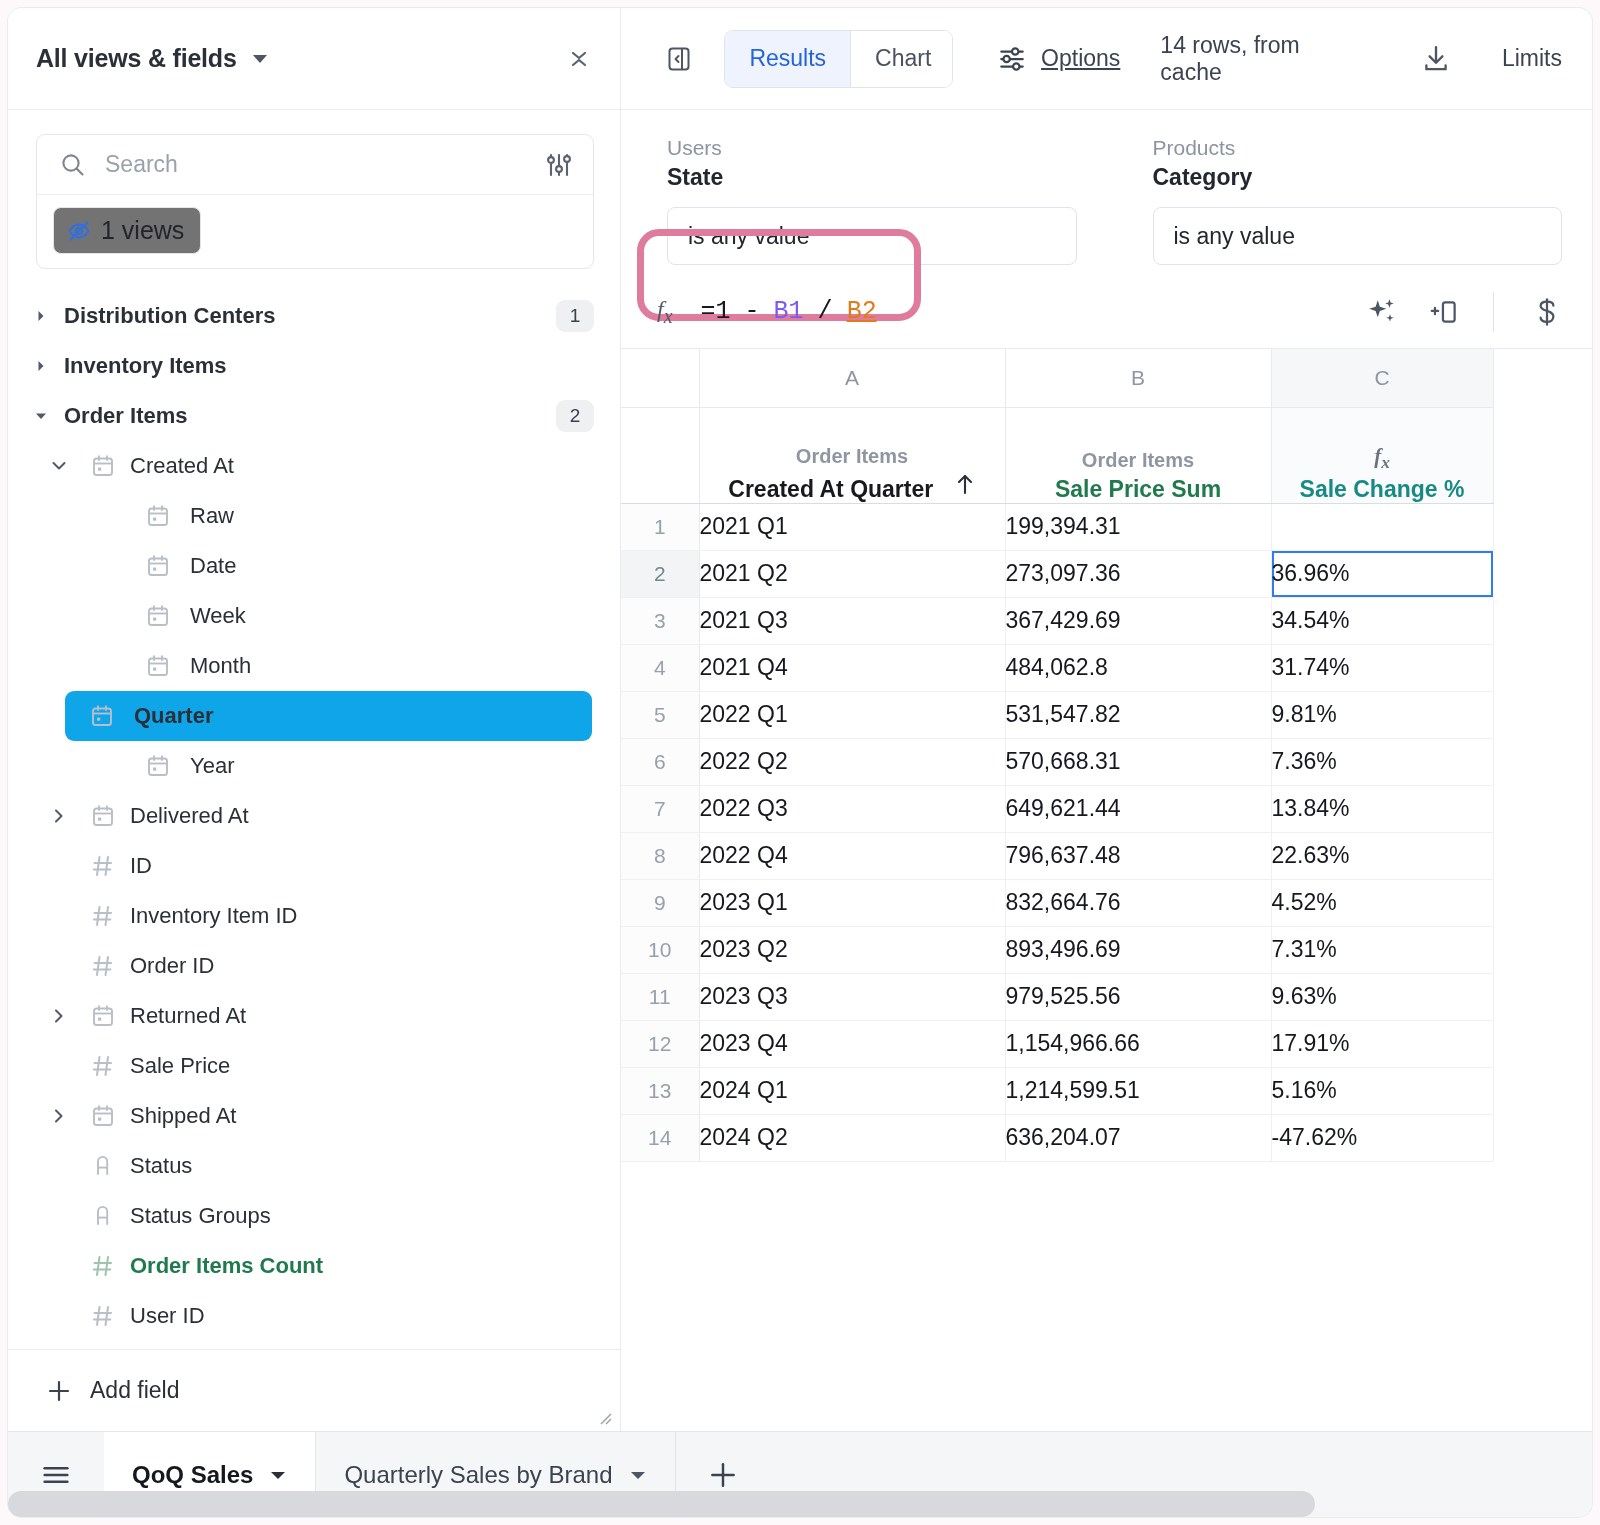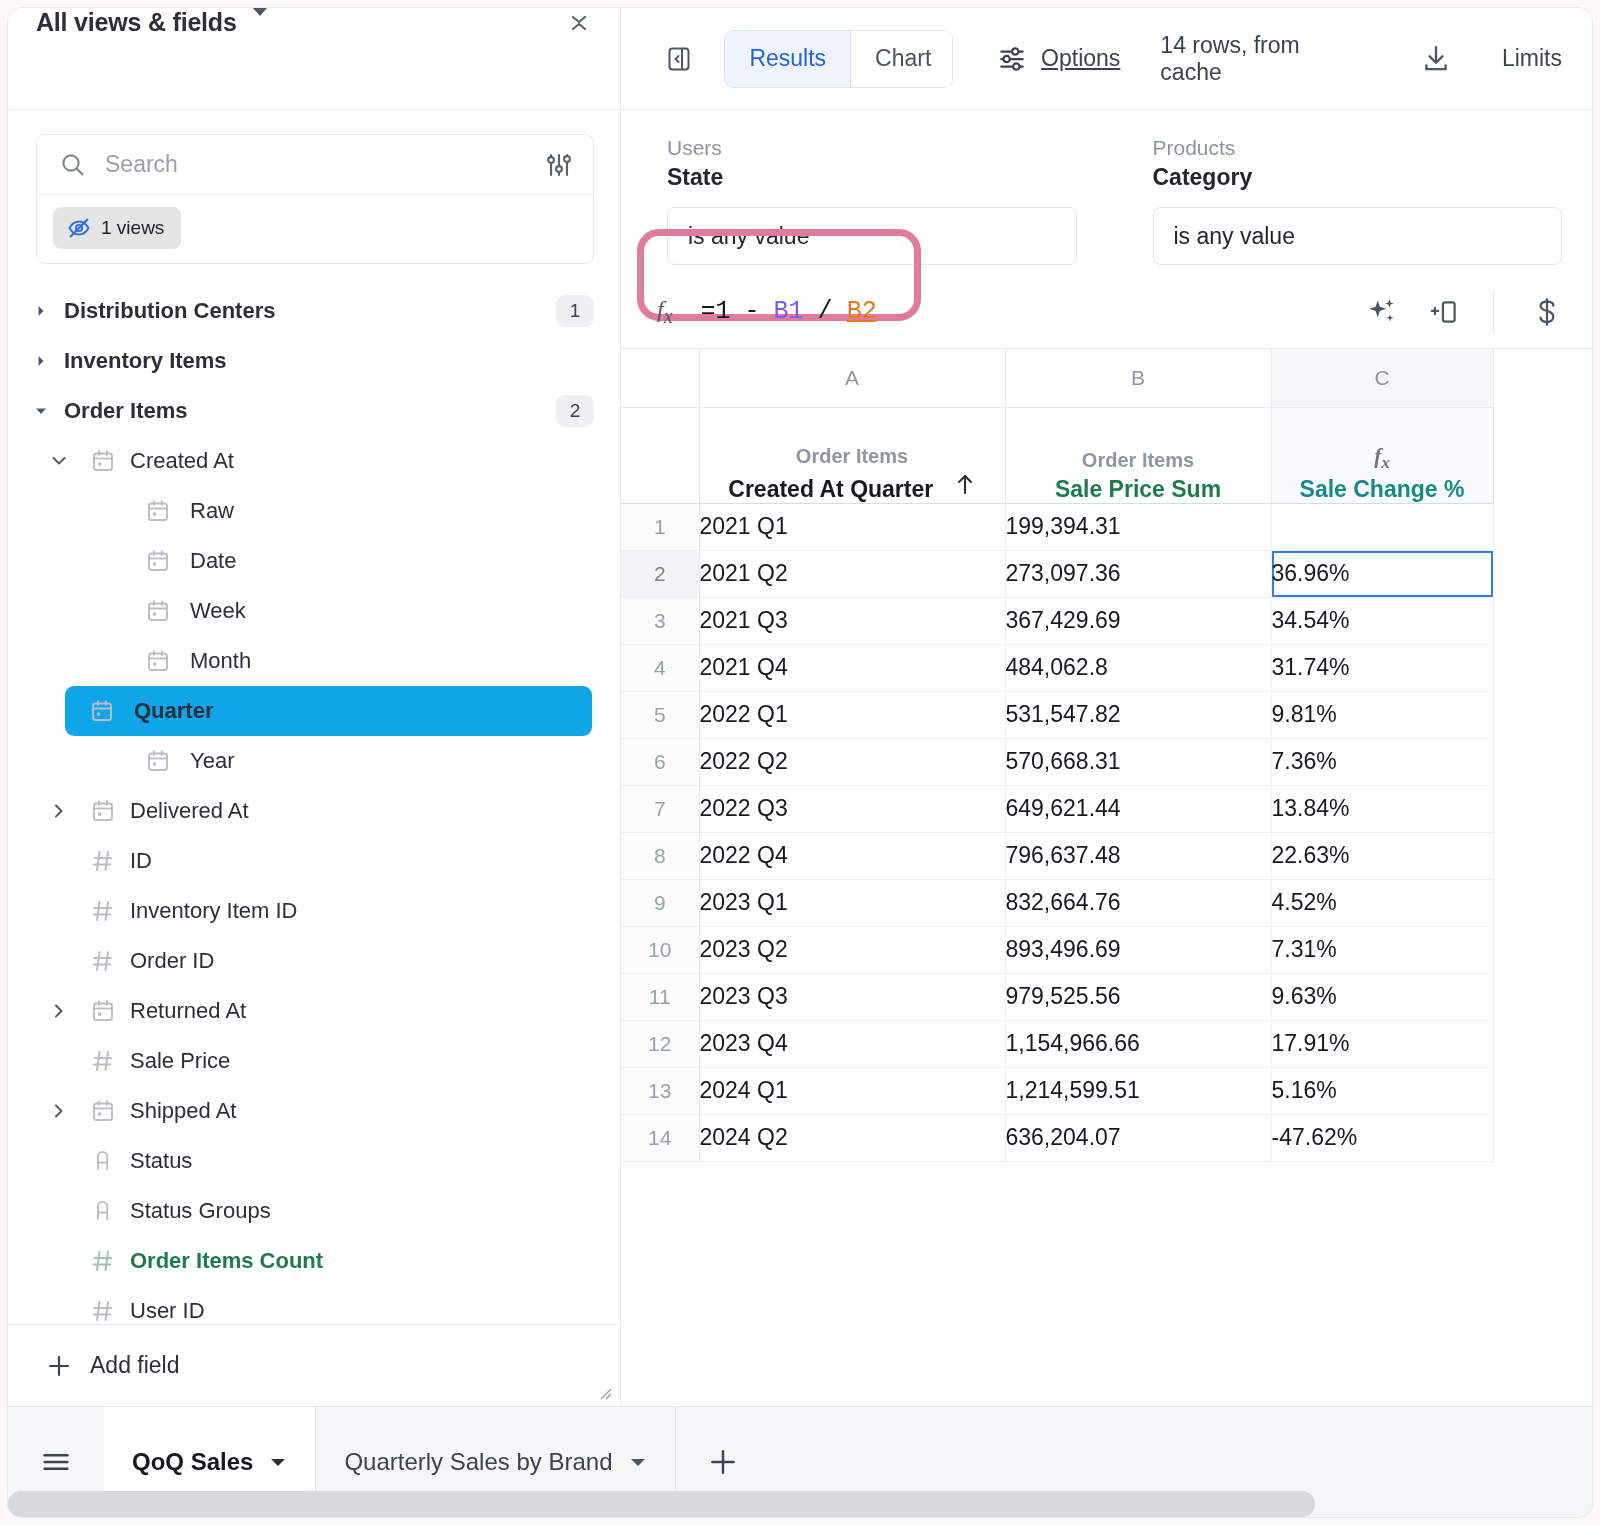--- a/index.html
+++ b/index.html
@@ -29,21 +29,21 @@
   
   .sidebar {
     width: 613px;
     border-right: 1px solid #e9ebee;
     display: flex; flex-direction: column;
     min-height: 0;
     background: #fff;
   }
   .sb-header {
     height: 102px;
-    display: flex; align-items: flex-start;
+    display: flex; align-items: center;
     padding: 0 26px 0 28px;
     border-bottom: 1px solid #e9ebee;
     flex: none;
   }
   .sb-title {
     font-size: 25px; font-weight: bold; color: #2b2f38;
     letter-spacing: -0.2px;
   }
   .caret-down {
     width: 0; height: 0; margin-left: 16px;
@@ -72,22 +72,22 @@
     font-family: "Liberation Sans", sans-serif;
     font-size: 23px; color: #2b2f38;
     margin-left: 18px; background: transparent;
   }
   .sb-searchrow input::placeholder { color: #9ba1ab; }
   .sb-chiprow { padding: 12px 16px 14px 16px; }
   .chip {
     display: inline-flex; align-items: center; gap: 10px;
     border: 1px solid #e3e5e9; border-radius: 8px;
     padding: 8px 16px 8px 13px;
-    font-size: 19px; color: #21242b;
-    background: #e5e5e5; cursor: pointer;
+    font-size: 25px; color: #21242b;
+    background: #737373; cursor: pointer;
   }
 
   .tree {
     flex: 1; min-height: 0; overflow: hidden;
     padding: 22px 0 0 0;
   }
   .t-row {
     display: flex; align-items: center;
     height: 50px; cursor: pointer;
     padding-right: 26px;
@@ -251,21 +251,21 @@
     padding-left: 22px; background: #fff;
     white-space: nowrap;
   }
   .d-cell.sel {
     box-shadow: inset 0 0 0 2px #2f7bf0;
     border-right-color: transparent;
   }
 
   
   .tabbar {
-    height: 111px; flex: none;
+    height: 86px; flex: none;
     background: #f5f6f8;
     border-top: 1px solid #e4e6ea;
     display: flex; align-items: stretch;
   }
   .tb-menu {
     width: 96px; display: flex; align-items: center; justify-content: center;
     cursor: pointer;
   }
   .tab {
     display: flex; align-items: center; gap: 16px;

